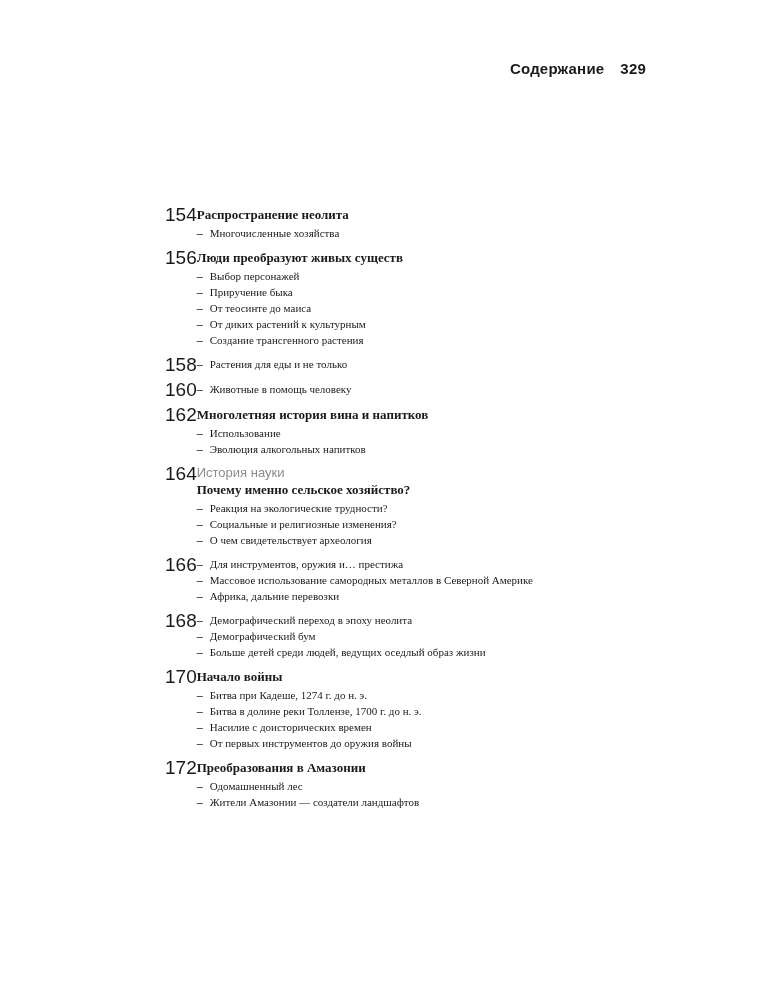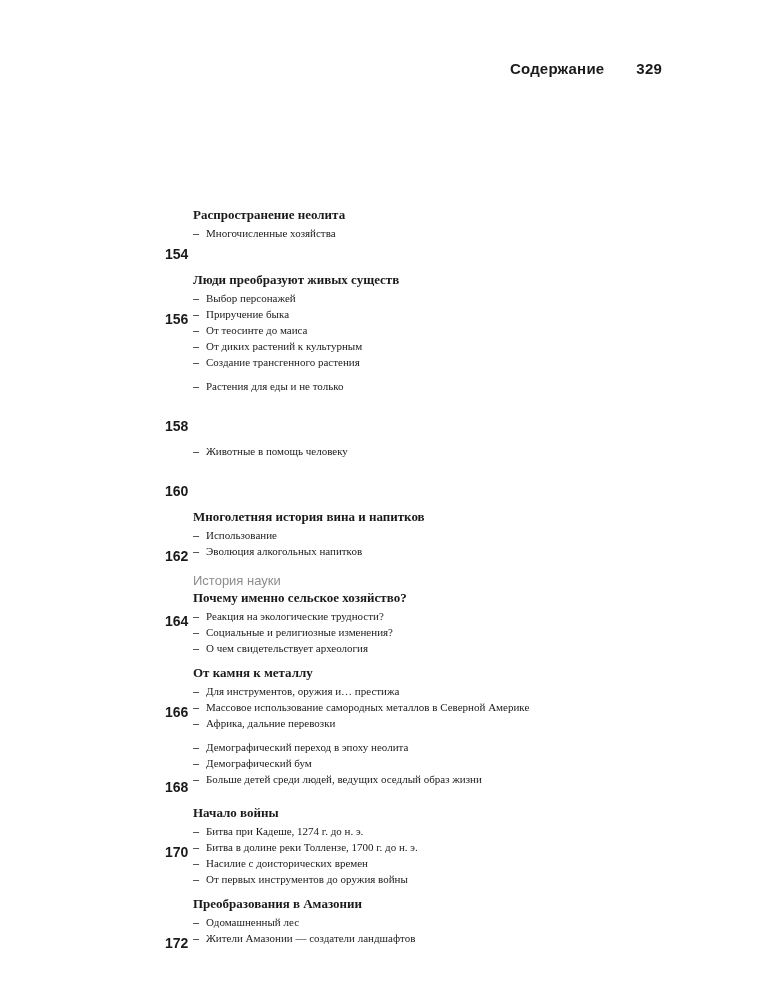--- a/index.html
+++ b/index.html
@@ -10,27 +10,27 @@
   html,body{margin:0;padding:0;}
   body{
     width:763px;height:1001px;
     background:var(--page-bg);
     font-family:"Liberation Sans","DejaVu Sans",sans-serif;
     color:var(--text-color);
     overflow:hidden;
   }
   .page{position:relative;width:763px;height:1001px;background:var(--page-bg);}
   .running-head{
-    position:absolute;top:60px;right:101px;
-    display:flex;align-items:baseline;gap:32px;
+    position:absolute;top:60px;right:117px;
+    display:flex;align-items:baseline;gap:16px;
     font-weight:bold;font-size:15px;letter-spacing:0.2px;
   }
   .toc{position:absolute;top:206px;left:165px;width:505px;}
   .entry{display:flex;margin-bottom:8px;}
-  .entry-num{flex:0 0 28px;font-weight:bold;font-size:14px;line-height:17px;margin-top:40px;}
+  .entry-num{flex:0 0 28px;font-weight:normal;font-size:19px;line-height:17px;}
   .entry-body{flex:1;min-width:0;}
   .entry-kicker{font-size:13px;line-height:16px;color:var(--kicker-color);}
   .entry-title{font-weight:bold;font-size:13px;line-height:17px;margin-bottom:2px;font-family:Liberation Serif, serif;}
   .subitem{font-size:11px;line-height:16px;display:flex;}
   .subitem .dash{flex:0 0 13px;}
   .subitem .subtext{flex:1;min-width:0;font-family:Liberation Serif, serif;}
 </style>
 </head>
 <body>
 
@@ -135,21 +135,20 @@
             <span class="dash">–</span>
             <span class="subtext">О чем свидетельствует археология</span>
           </div>
         </div>
   </div>
 
   <div class="entry">
     <div class="entry-num">166</div>
     <div class="entry-body">
 
-      <div class="entry-title">От камня к металлу</div>
     <div class="subitem">
             <span class="dash">–</span>
             <span class="subtext">Для инструментов, оружия и… престижа</span>
           </div>
           <div class="subitem">
             <span class="dash">–</span>
             <span class="subtext">Массовое использование самородных металлов в Северной Америке</span>
           </div>
           <div class="subitem">
             <span class="dash">–</span>

